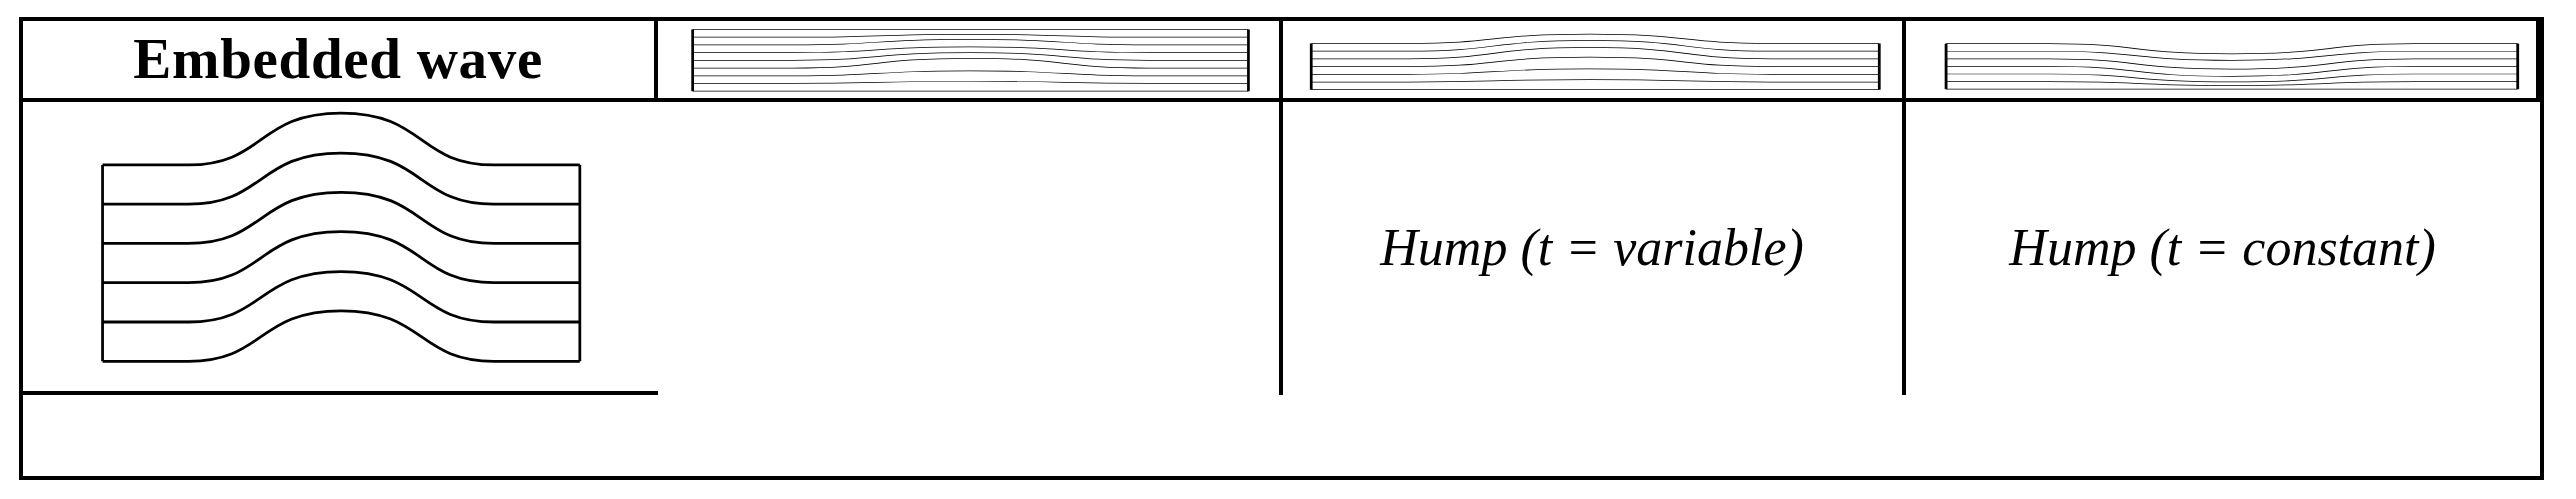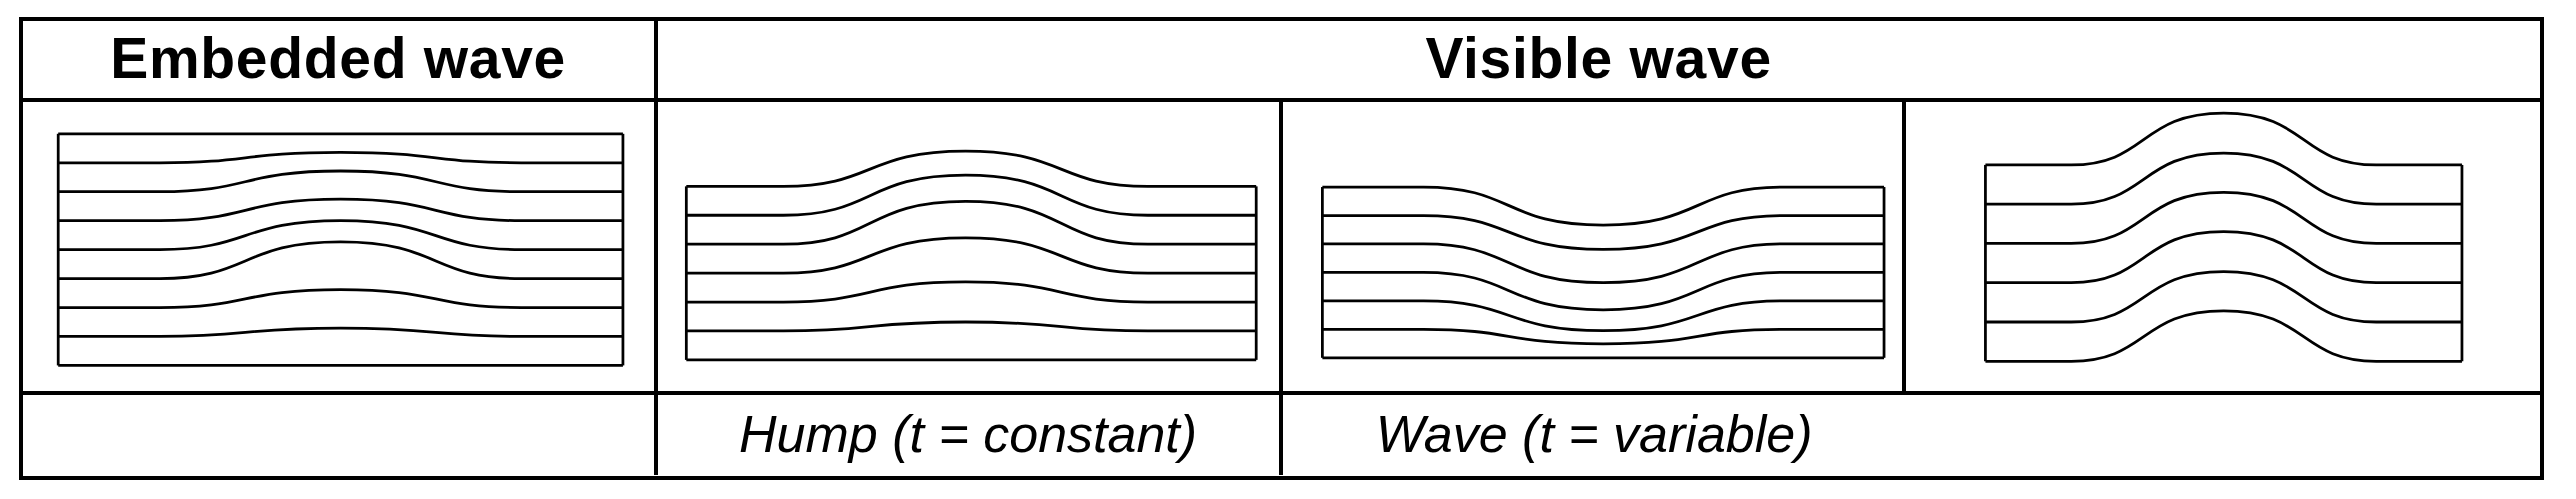--- a/index.html
+++ b/index.html
@@ -8,21 +8,21 @@
     background: #ffffff;
     width: 2576px;
     height: 500px;
     overflow: hidden;
   }
   .canvas {
     position: relative;
     width: 2076px;
     height: 500px;
     background: #ffffff;
-    font-family: Liberation Sans, sans-serif;
+    font-family: Liberation Serif, serif;
     color: #000;
   }
   .wave-table {
     position: absolute;
     left: 18.6px;
     top: 17.3px;
     width: 2525px;
     height: 463px;
     border: 4.1px solid #000;
     box-sizing: border-box;
@@ -66,23 +66,20 @@
   }
 </style>
 </head>
 <body>
 
 <div class="canvas">
   <div class="wave-table">
 
     <div class="cell br bb">
       <span class="header-text">Embedded wave</span>
-    </div>
-    <div class="cell bb span3">
-      <span class="header-text">Visible wave</span>
     </div>
 
     <div class="cell br bb">
       <svg class="diagram" xmlns="http://www.w3.org/2000/svg" preserveAspectRatio="none" viewBox="0 0 914 418">
           <g fill="none" stroke="#000000" stroke-width="4" stroke-linejoin="round">
             <path d="M 51 46 L 51 381"></path>
             <path d="M 869 46 L 869 381"></path>
             <path d="M 51 46 L 869 46"></path>
             <path d="M 51 87.9 L 198.2 87.9 C 329.1 87.9 316 72.9 460 72.9 C 604 72.9 590.9 87.9 721.8 87.9 L 869 87.9"></path>
             <path d="M 51 129.8 L 198.2 129.8 C 329.1 129.8 316 99.8 460 99.8 C 604 99.8 590.9 129.8 721.8 129.8 L 869 129.8"></path>
@@ -137,21 +134,21 @@
             <path d="M 115 318.2 L 239.2 318.2 C 349.6 318.2 338.6 245.2 460 245.2 C 581.4 245.2 570.4 318.2 680.8 318.2 L 805 318.2"></path>
             <path d="M 115 375 L 239.2 375 C 349.6 375 338.6 302 460 302 C 581.4 302 570.4 375 680.8 375 L 805 375"></path>
           </g>
         </svg>
     </div>
 
     <div class="cell br">
       <span class="label-text"></span>
     </div>
     <div class="cell br">
-      <span class="label-text">Hump (t = constant)</span>
+      <span class="label-text">Hump (t = variable)</span>
     </div>
     <div class="cell">
-      <span class="label-text">Wave (t = variable)</span>
+      <span class="label-text">Hump (t = constant)</span>
     </div>
 
   </div>
 </div>
 
 
 </body></html>

